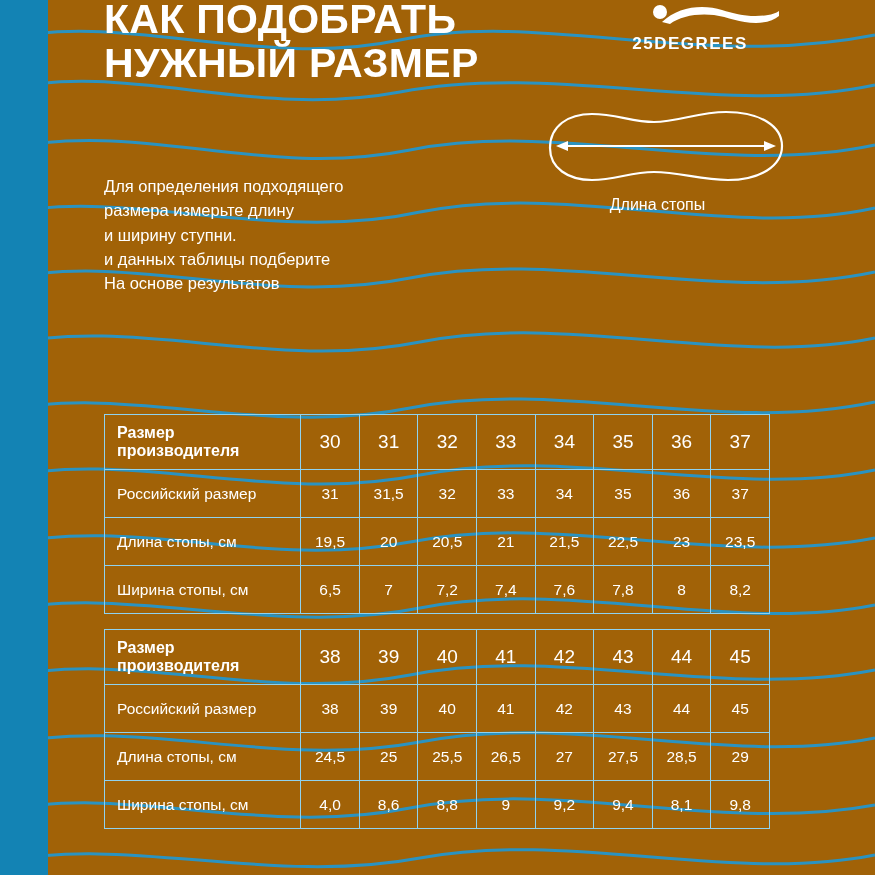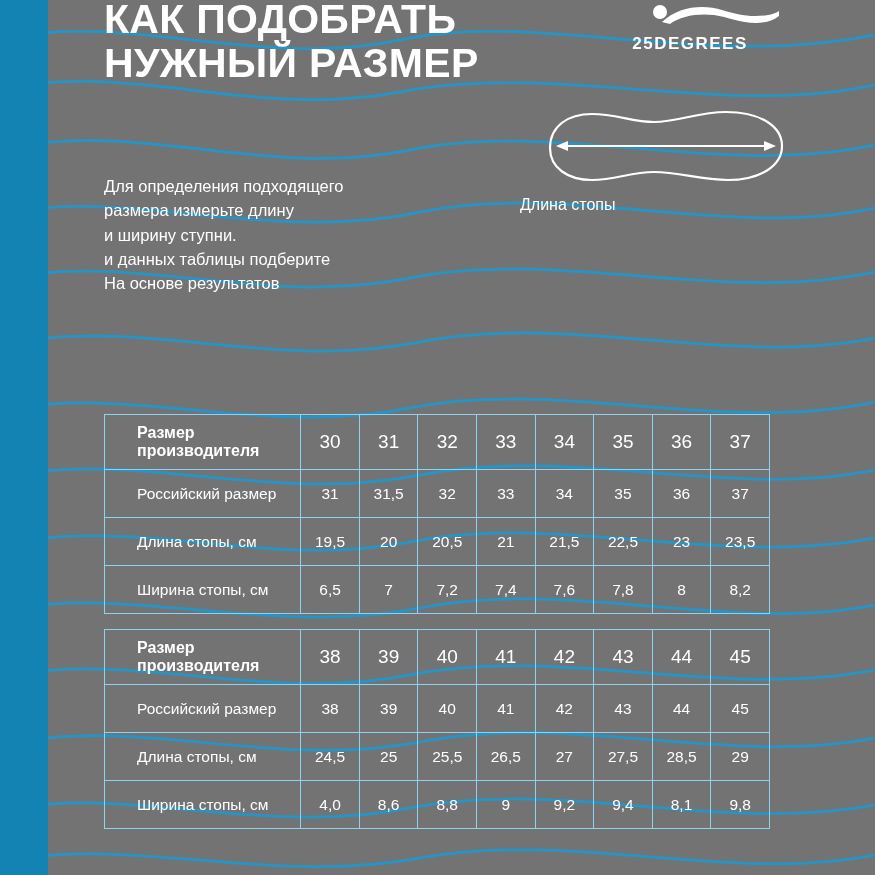--- a/index.html
+++ b/index.html
@@ -6,21 +6,21 @@
   html, body {
     margin: 0; padding: 0;
     width: 875px; height: 875px;
     background: #1383b4;
     font-family: "Liberation Sans", sans-serif;
     overflow: hidden;
   }
   #page {
     position: relative;
     width: 875px; height: 875px;
-    background: #737373;
+    background: #a16207;
     overflow: hidden;
   }
   
   #waves {
     position: absolute; inset: 0;
     width: 875px; height: 875px;
     pointer-events: none;
   }
   #left-strip {
     position: absolute;
@@ -65,21 +65,21 @@
     color: #ffffff;
     font-size: 16.5px;
     line-height: 1.47;
   }
   .intro div { white-space: nowrap; }
 
   
   .diagram {
     position: absolute;
     color: #ffffff;
-    text-align: left;
+    text-align: center;
   }
   #diagram-length { left: 520px; top: 108px; width: 275px; }
   #diagram-width  { left: 520px; top: 248px; width: 275px; }
   .diagram-caption {
     font-size: 16px;
     color: #ffffff;
     margin-top: 6px;
   }
 
   
@@ -96,21 +96,21 @@
     border: 1px solid #8fd2ef;
     height: 48px;
     text-align: center;
     vertical-align: middle;
     padding: 0;
   }
   .size-table col.label-col { width: 196px; }
   .size-table col.val-col   { width: 58.5px; }
   .size-table td.row-label {
     text-align: left;
-    padding-left: 32px;
+    padding-left: 12px;
     font-size: 15.5px;
   }
   .size-table tr.head-row td {
     height: 55px;
     font-weight: normal;
     font-size: 19px;
   }
   .size-table tr.head-row td.row-label {
     font-size: 16px;
     line-height: 1.12;

